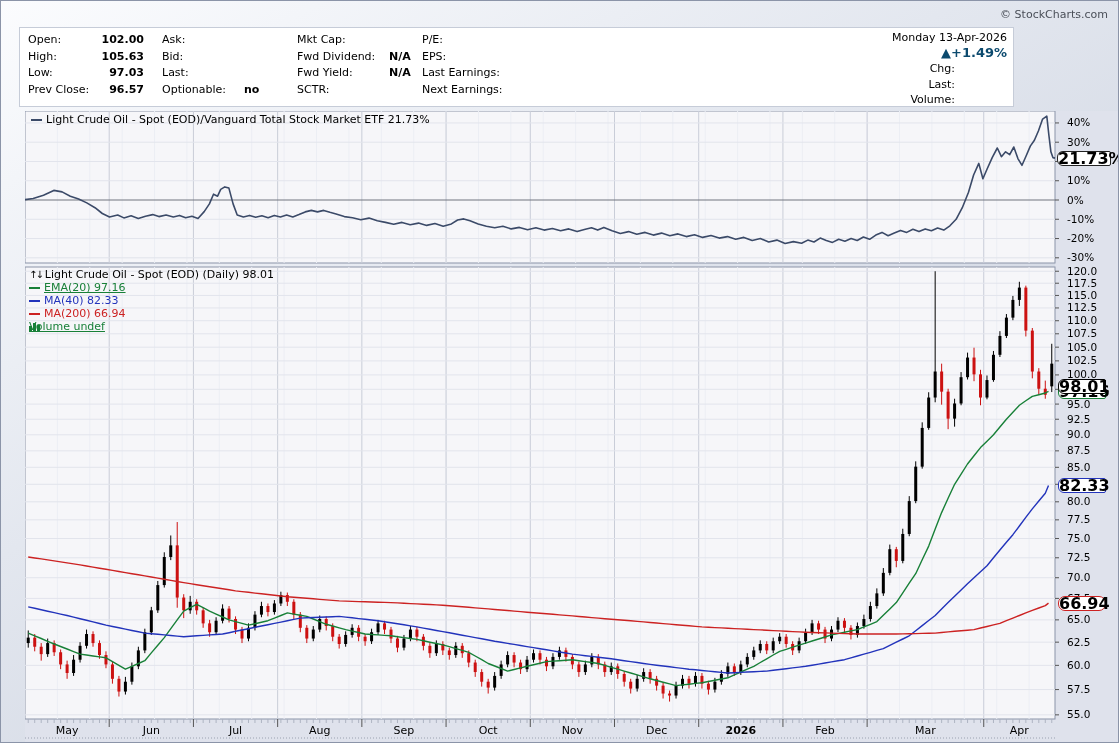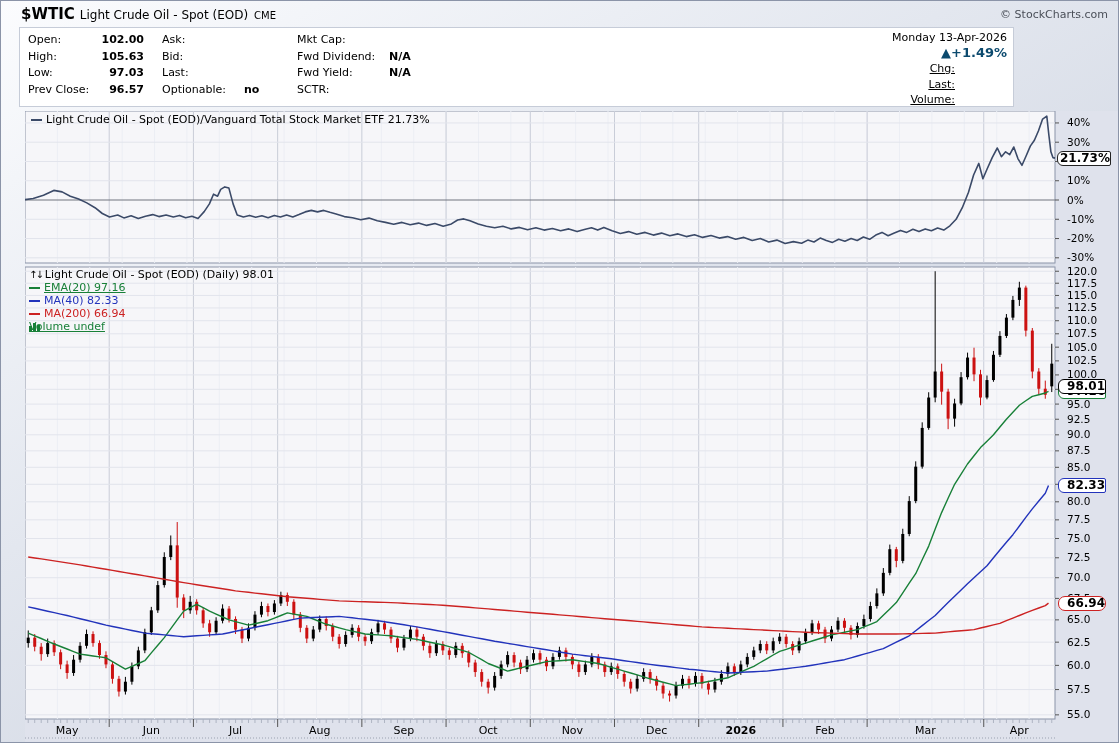--- a/index.html
+++ b/index.html
@@ -17,46 +17,43 @@
   .qrow{display:flex;height:16.5px;line-height:16.5px;white-space:nowrap;}
   .qlabel{display:inline-block;}
   .qval{font-weight:bold;}
   .qc1{left:8px;}  .qc1 .qlabel{width:72px;} .qc1 .qval{width:44px;text-align:right;}
   .qc2{left:142px;}.qc2 .qlabel{width:82px;}
   .qc3{left:277px;}.qc3 .qlabel{width:92px;}
   .qc4{left:402px;}
   .chg-block{position:absolute;right:6px;top:2px;width:190px;text-align:right;}
   .date-line{height:15px;line-height:15px;}
   .pct-line{height:16px;line-height:16px;font-weight:bold;font-size:13px;color:#0c4a6e;}
-  .chg-row{display:flex;justify-content:flex-end;height:15.5px;line-height:15.5px;text-decoration:underline;}
+  .chg-row{display:flex;justify-content:flex-end;height:15.5px;line-height:15.5px;}
   .chg-row .qval{width:52px;text-align:right;margin-top:48px;}
   svg{position:absolute;display:block;}
   #ratio-svg{left:24px;top:110px;}
   #price-svg{left:24px;top:263px;}
   .ratio-legend{position:absolute;left:30px;top:112px;white-space:nowrap;z-index:3;justify-content:center;}
   .main-legend{position:absolute;left:28px;top:267px;z-index:3;}
   .lg{display:flex;align-items:center;height:13px;line-height:13px;white-space:nowrap;}
   .dash{display:inline-block;width:11px;height:2px;margin-right:4px;}
   .lg-green{color:#188038;text-decoration:underline;} .lg-blue{color:#2233bb;} .lg-red{color:#cc2222;}
   .candle-ic{font-size:10px;margin-right:3px;letter-spacing:-2px;}
   .vol-ic{margin-right:4px;}
   .callout{position:absolute;left:1057px;width:46px;height:13px;line-height:13px;background:#fff;
-    border:1px solid #000;border-radius:6px 2px 2px 6px;font-size:12px;font-weight:bold;
-    text-align:right;z-index:5;white-space:nowrap;}
+    border:1px solid #000;border-radius:6px 2px 2px 6px;font-size:16px;font-weight:bold;
+    text-align:left;z-index:5;white-space:nowrap;}
   #co-ratio{left:1056px;width:52px;}
   #co-ema{z-index:4;}
 </style>
 </head>
 <body>
 
 <div class="screen">
 
-  <div class="title-bar">
-    <span class="sym">$WTIC</span><span class="symname">Light Crude Oil - Spot (EOD)</span><span class="exch">CME</span>
-  </div>
   <div class="copyright">© StockCharts.com</div>
 
   <div class="quote-panel">
     <div class="qcol qc1">
       <div class="qrow">
           <span class="qlabel">Open:</span>
           <span class="qval">102.00</span>
         </div>
       <div class="qrow">
           <span class="qlabel">High:</span>
@@ -97,20 +94,38 @@
       <div class="qrow">
           <span class="qlabel">Fwd Dividend:</span>
           <span class="qval">N/A</span>
         </div>
       <div class="qrow">
           <span class="qlabel">Fwd Yield:</span>
           <span class="qval">N/A</span>
         </div>
       <div class="qrow">
           <span class="qlabel">SCTR:</span>
+          <span class="qval"></span>
+        </div>
+    </div>
+    <div class="qcol qc4">
+      <div class="qrow">
+          <span class="qlabel">P/E:</span>
+          <span class="qval"></span>
+        </div>
+      <div class="qrow">
+          <span class="qlabel">EPS:</span>
+          <span class="qval"></span>
+        </div>
+      <div class="qrow">
+          <span class="qlabel">Last Earnings:</span>
+          <span class="qval"></span>
+        </div>
+      <div class="qrow">
+          <span class="qlabel">Next Earnings:</span>
           <span class="qval"></span>
         </div>
     </div>
     <div class="chg-block">
       <div class="date-line">Monday 13-Apr-2026</div>
       <div class="pct-line"><span>▲</span><span>+1.49%</span></div>
       <div class="chg-row">
           <span class="qlabel">Chg:</span>
           <span class="qval">+1.44</span>
         </div>

